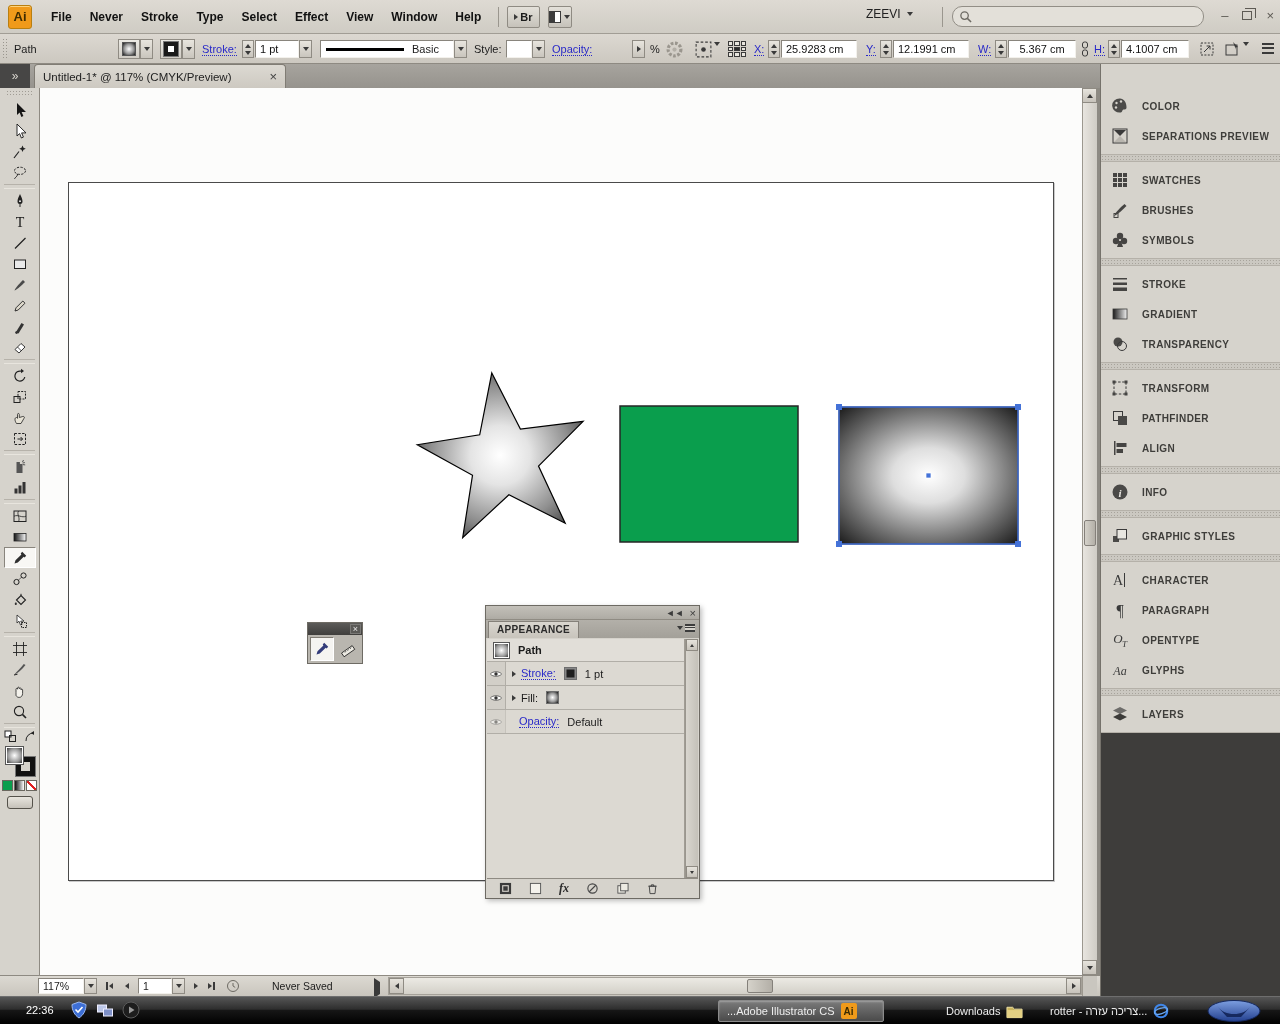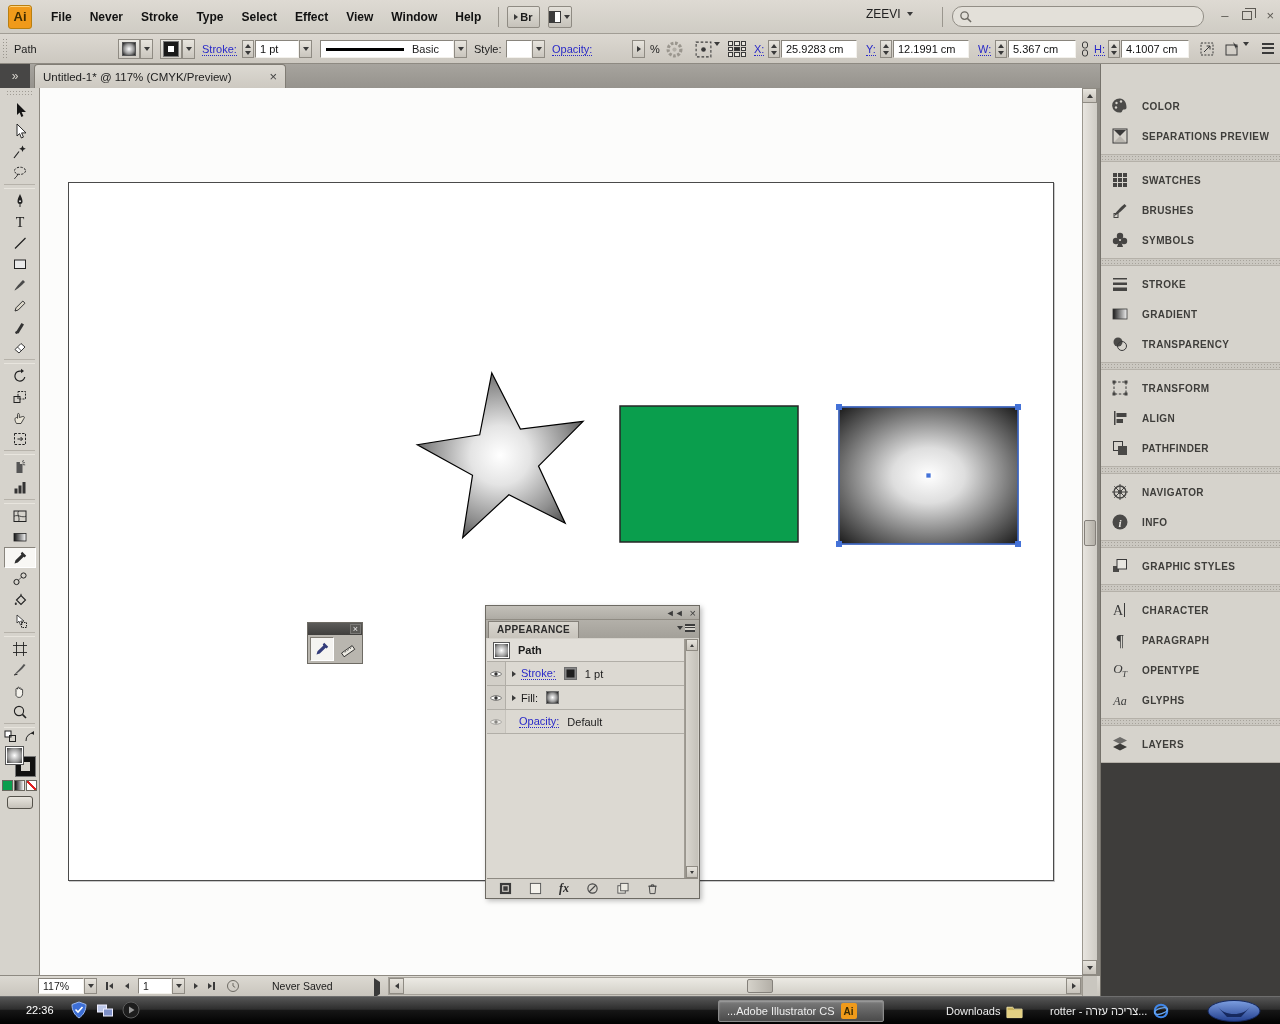--- a/index.html
+++ b/index.html
@@ -252,21 +252,21 @@
       <span class="tri-up"></span>
       <span class="tri-down"></span>
     </div>
   <div class="fld" style="left:893px; width:76px;">12.1991 cm</div>
 
   <span class="cb-label blue-link" style="left:978px;">W:</span>
   <div class="spin" style="left:995px;">
       <span class="tri-up"></span>
       <span class="tri-down"></span>
     </div>
-  <div class="fld" style="left:1008px; width:68px;">5.367 cm</div>
+  <div class="fld" style="left:1008px; width:68px;text-align:center;">5.367 cm</div>
 
   <svg class="abs" style="left:1080px; top:7px;" width="10" height="17" viewBox="0 0 10 17">
     <rect x="2.5" y="1" width="5" height="6" rx="2" fill="none" stroke="#3a3a3a"></rect>
     <rect x="2.5" y="9" width="5" height="6" rx="2" fill="none" stroke="#3a3a3a"></rect>
   </svg>
 
   <span class="cb-label blue-link" style="left:1094px;">H:</span>
   <div class="spin" style="left:1108px;">
       <span class="tri-up"></span>
       <span class="tri-down"></span>
@@ -736,44 +736,36 @@
           <rect x="4" y="4" width="12" height="12" fill="none" stroke="#3a3a3a" stroke-dasharray="2.5 1.6"></rect>
           <rect x="2.5" y="2.5" width="3" height="3" fill="#454442"></rect>
           <rect x="14.5" y="2.5" width="3" height="3" fill="#454442"></rect>
           <rect x="2.5" y="14.5" width="3" height="3" fill="#454442"></rect>
           <rect x="14.5" y="14.5" width="3" height="3" fill="#454442"></rect>
         </svg>
       <span class="dlabel">TRANSFORM</span>
     </div>
     <div class="dock-item">
       <svg viewBox="0 0 20 20">
+          <rect x="3.5" y="3.5" width="9" height="9" fill="none" stroke="#3a3a3a"></rect>
+          <rect x="8" y="8" width="9" height="9" fill="#4a4947"></rect>
+        </svg>
+      <span class="dlabel">PATHFINDER</span>
+    </div>
+    <div class="dock-item">
+      <svg viewBox="0 0 20 20">
           <rect x="4" y="3" width="1.5" height="14" fill="#454442"></rect>
           <rect x="6.5" y="5" width="10" height="4" fill="#454442"></rect>
           <rect x="6.5" y="11" width="6.5" height="4" fill="#454442"></rect>
         </svg>
       <span class="dlabel">ALIGN</span>
     </div>
-    <div class="dock-item">
-      <svg viewBox="0 0 20 20">
-          <rect x="3.5" y="3.5" width="9" height="9" fill="none" stroke="#3a3a3a"></rect>
-          <rect x="8" y="8" width="9" height="9" fill="#4a4947"></rect>
-        </svg>
-      <span class="dlabel">PATHFINDER</span>
-    </div>
   </div>
   <div class="dock-gutter"></div>
   <div class="dock-group">
-    <div class="dock-item">
-      <svg viewBox="0 0 20 20">
-          <circle cx="10" cy="10" r="6" fill="none" stroke="#454442" stroke-width="1.4"></circle>
-          <path d="M10 2v16M2 10h16M4.3 4.3l11.4 11.4M15.7 4.3L4.3 15.7" stroke="#454442"></path>
-          <circle cx="10" cy="10" r="2" fill="#454442"></circle>
-        </svg>
-      <span class="dlabel">NAVIGATOR</span>
-    </div>
     <div class="dock-item">
       <svg viewBox="0 0 20 20">
           <circle cx="10" cy="10" r="7.5" fill="#4a4947"></circle>
           <text x="10" y="14.5" font-size="11" font-family="Liberation Serif, serif" font-weight="bold" font-style="italic" text-anchor="middle" fill="#e8e6e0">i</text>
         </svg>
       <span class="dlabel">INFO</span>
     </div>
   </div>
   <div class="dock-gutter"></div>
   <div class="dock-group">

